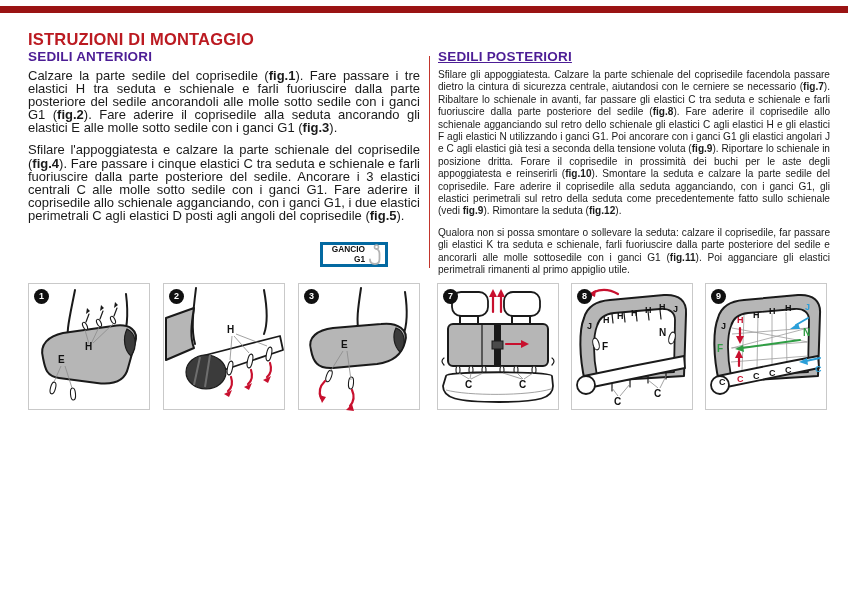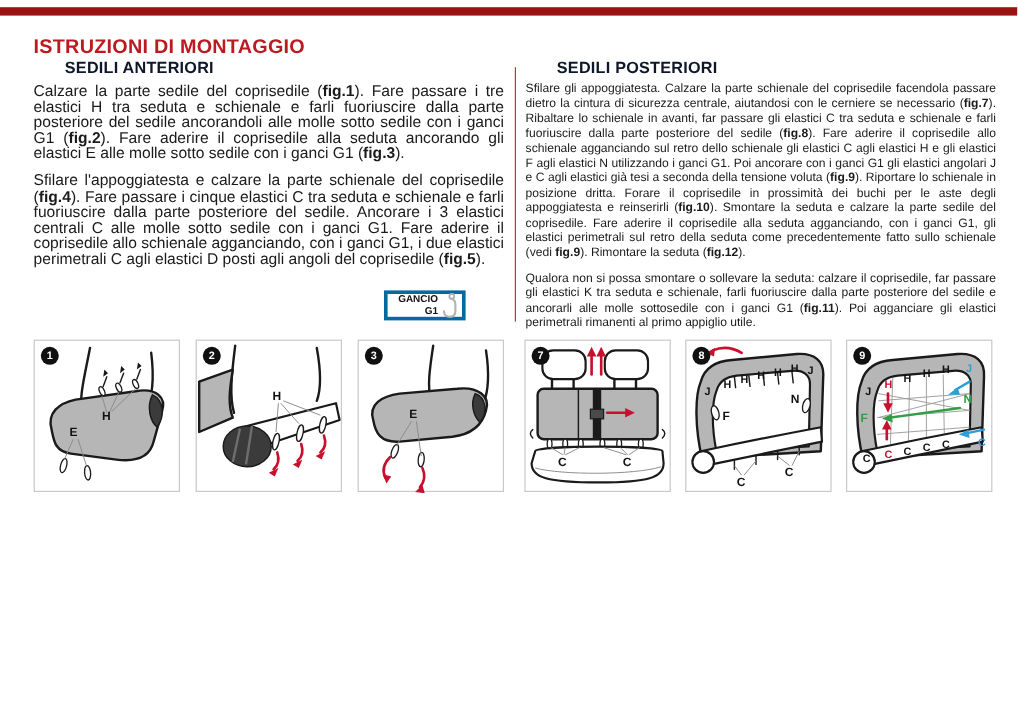--- a/index.html
+++ b/index.html
@@ -1,21 +1,21 @@
 <!DOCTYPE html>
 <html><head>
 <meta charset="utf-8">
 <style>
   html,body{margin:0;padding:0;background:#fff;}
   .page{position:relative;width:848px;height:424px;background:#fff;overflow:hidden;
         font-family:"Liberation Sans",sans-serif;color:#1a1a1a;}
   .topbar{position:absolute;left:0;top:6px;width:848px;height:7px;background:#9a1313;}
   .h1{position:absolute;left:28px;top:30px;font-size:16.5px;font-weight:bold;color:#bb1a21;letter-spacing:.2px;}
-  .h2{position:absolute;top:49px;font-size:13.5px;font-weight:bold;color:#0f172a;letter-spacing:.2px;margin-left:26px;}
-  .h2.left{left:28px;} .h2.right{left:438px;}
+  .h2{position:absolute;top:49px;font-size:13.5px;font-weight:bold;color:#4c1d95;letter-spacing:.2px;}
+  .h2.left{left:28px;} .h2.right{left:438px;text-decoration:underline;}
   .col{position:absolute;top:69px;}
   .col.left{left:28px;width:392px;}
   .col.right{left:438px;width:392px;}
   .col p{margin:0 0 9px 0;text-align:justify;}
   .col.left p{font-size:13px;line-height:13.1px;}
   .col.right p{font-size:10.1px;line-height:12.4px;}
   .divider{position:absolute;left:429px;top:56px;width:1px;height:212px;background:#c2352c;}
   .gancio{position:absolute;left:320px;top:242px;width:68px;height:25px;border:3px solid #0369a1;
           display:flex;align-items:center;justify-content:flex-end;gap:3px;padding:0 3px;box-sizing:border-box;background:#fff;}
   .gancio .txt{font-size:8.3px;font-weight:bold;line-height:9.5px;text-align:right;color:#111;}

